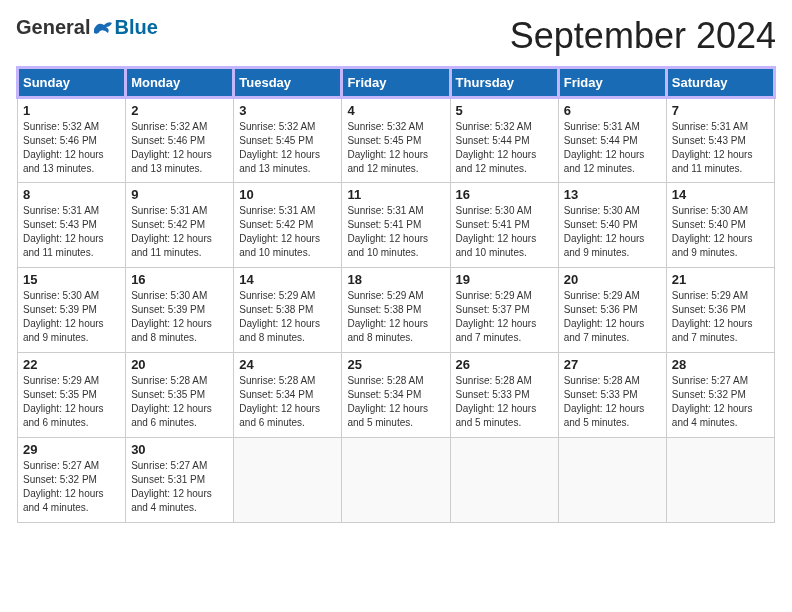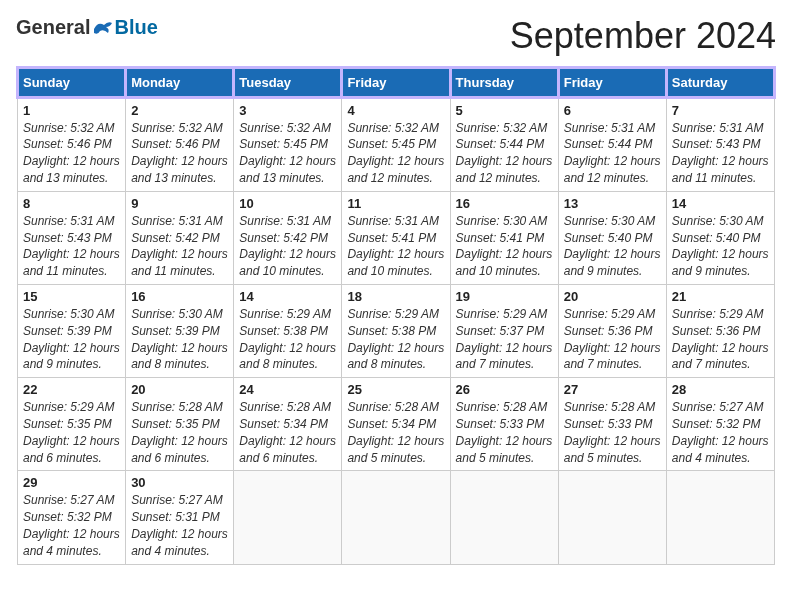--- a/index.html
+++ b/index.html
@@ -72,24 +72,23 @@
       height: 85px;
     }
     .day-num {
       font-size: 13px;
       font-weight: bold;
       color: #222;
       display: block;
       margin-bottom: 2px;
     }
     .day-info {
-      font-size: 12px;
+      font-size: 10px;
       color: #333;
       line-height: 1.4;
-      font-style: italic;
     }
     .empty-cell {
       background: #f9f9f9;
     }
     .last-row td {
       height: 75px;
       margin-left: 21px;
     }
   </style>
 </head>

